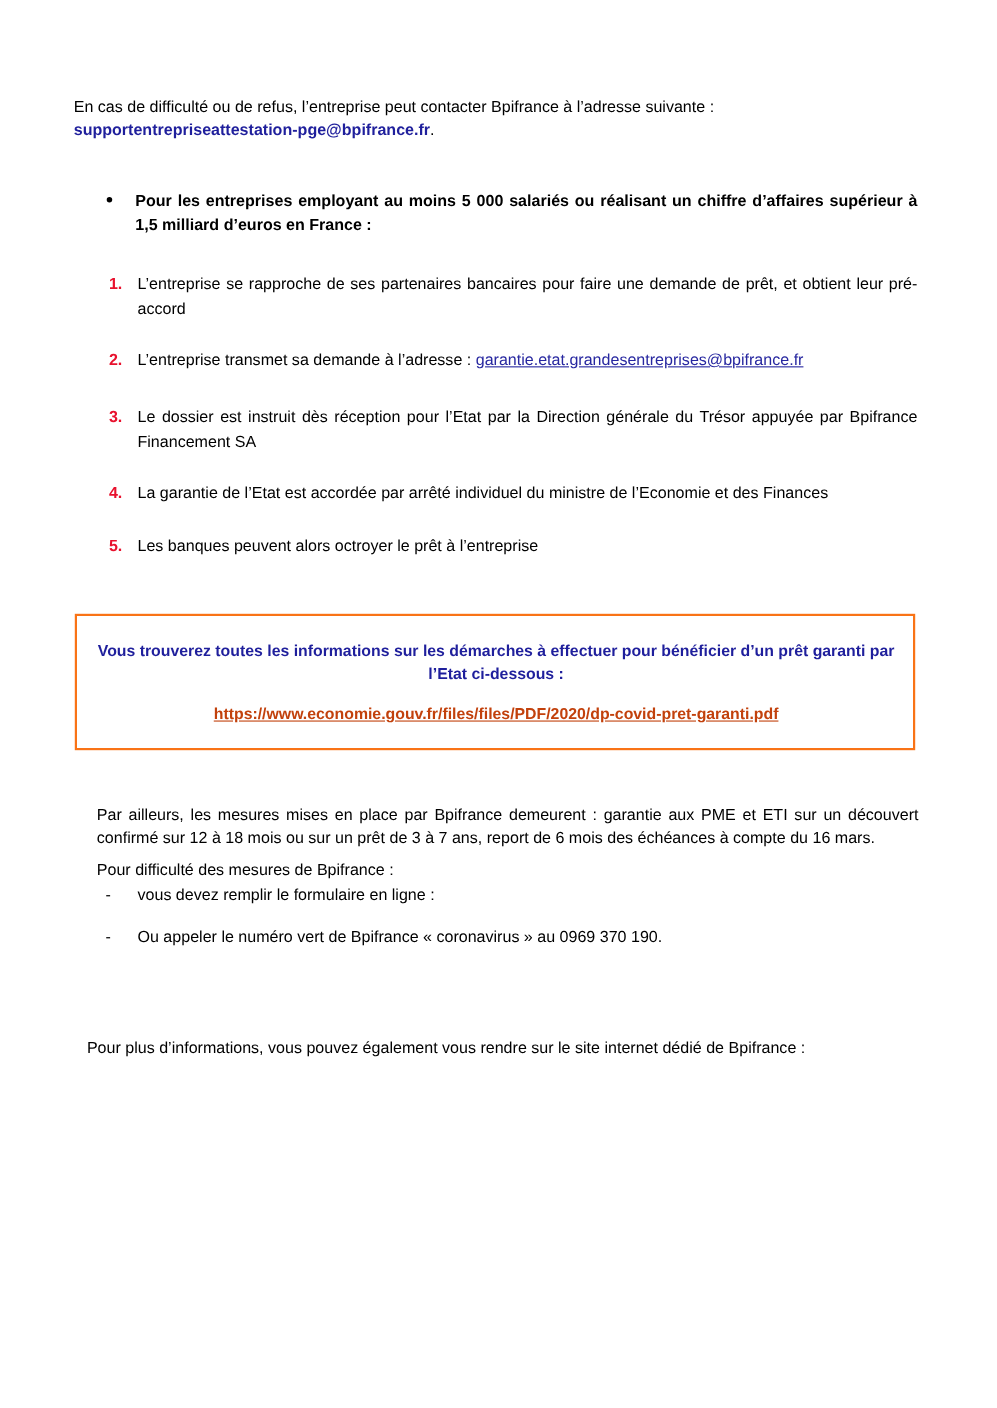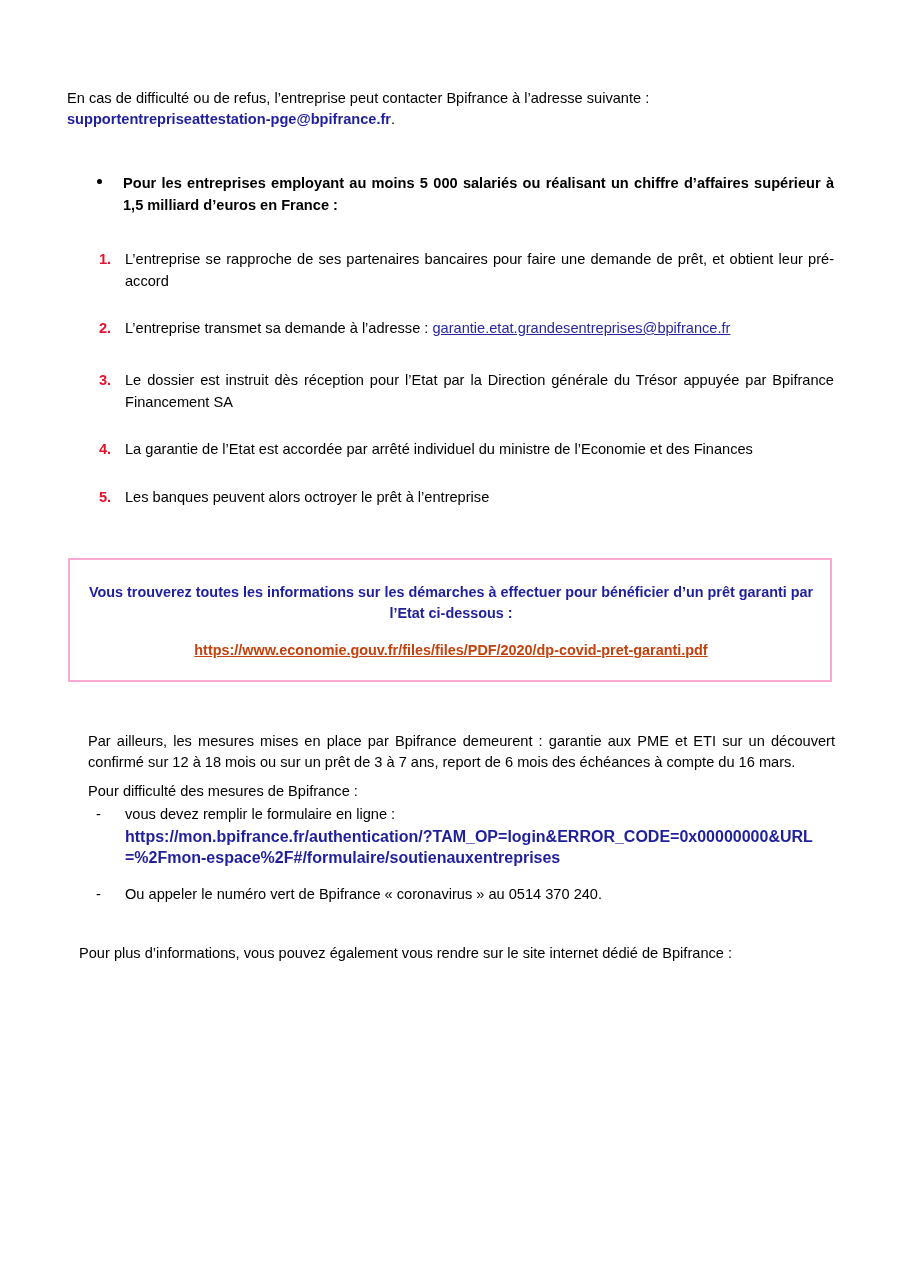--- a/index.html
+++ b/index.html
@@ -115,21 +115,21 @@
   }
   .num-text.nowrap-line { text-align: left; }
 
   
   .callout-box {
     position: absolute;
     left: 68px;
     top: 558px;
     width: 764px;
     height: 124px;
-    border: 2px solid #f9a8d4;
+    border: 2px solid #f97316;
     box-sizing: border-box;
     background: #ffffff;
   }
   .callout-heading {
     position: absolute;
     left: 6px;
     top: 22px;
     width: 750px;
     font-size: 14.4px;
     line-height: 21px;
@@ -259,28 +259,27 @@
 
     <p class="para">Par ailleurs, les mesures mises en place par Bpifrance demeurent : garantie aux PME et ETI sur un découvert confirmé sur 12 à 18 mois ou sur un prêt de 3 à 7 ans, report de 6 mois des échéances à compte du 16 mars.</p>
 
     <div class="spacer-8"></div>
 
     <p class="para para-left">Pour difficulté des mesures de Bpifrance :</p>
 
     <div class="dash-block">
       <span class="dash-marker">-</span>
       <div class="dash-text">vous devez remplir le formulaire en ligne :</div>
-      <span class="link-navy-bold url-break">https://mon.bpifrance.fr/authentication/?TAM_OP=login&amp;ERROR_CODE=0x00000000&amp;URL=%2Fmon-espace%2F#/formulaire/soutienauxentreprises</span>
     </div>
 
     <div class="spacer-14"></div>
 
     <div class="dash-block">
       <span class="dash-marker">-</span>
-      <div class="dash-text">Ou appeler le numéro vert de Bpifrance « coronavirus » au 0514 370 240.</div>
+      <div class="dash-text">Ou appeler le numéro vert de Bpifrance « coronavirus » au 0969 370 190.</div>
     </div>
 
   </div>
 
   <div class="final-note">Pour plus d’informations, vous pouvez également vous rendre sur le site internet dédié de Bpifrance :</div>
 
 
 </div>
 
 </body></html>

